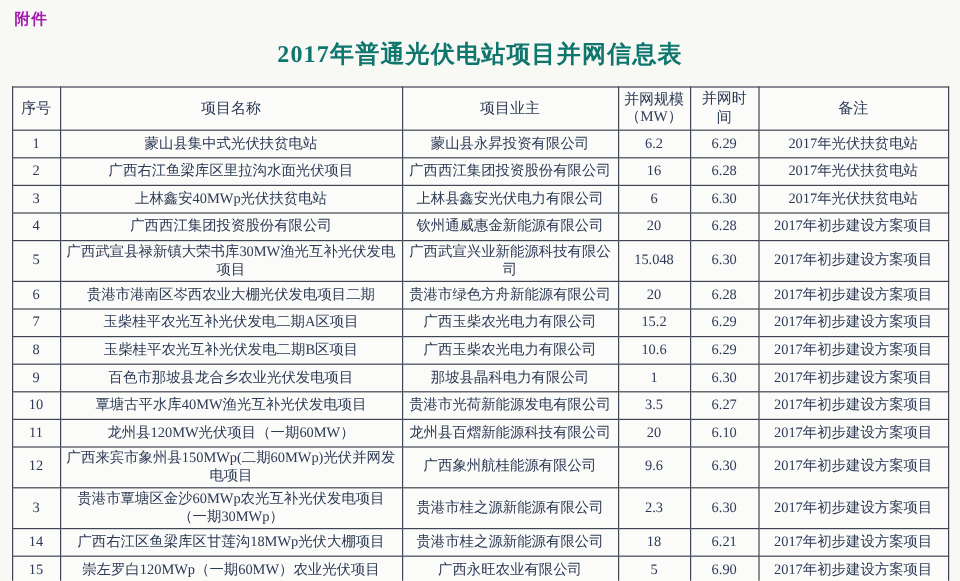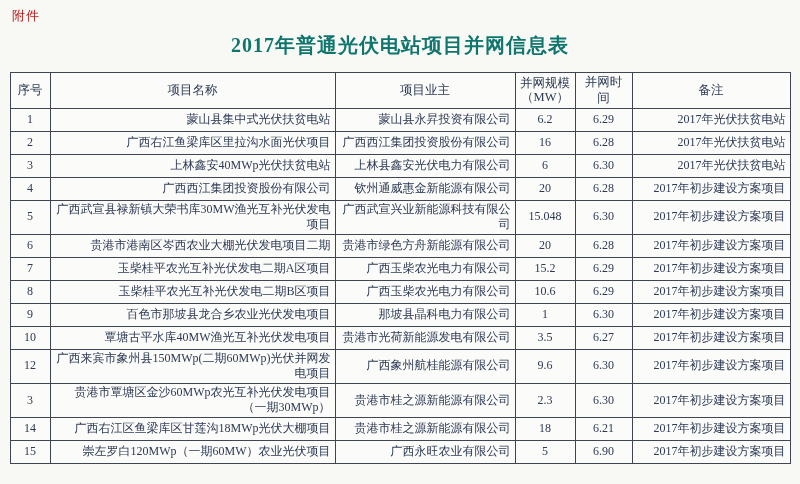--- a/index.html
+++ b/index.html
@@ -8,22 +8,22 @@
     background: #f8f8f5;
     font-family: "Liberation Serif", "DejaVu Serif", serif;
     color: #2d3a55;
     position: relative;
   }
   .attachment {
     position: absolute;
     top: 7px;
     left: 12px;
     font-size: 13px;
-    font-weight: normal;
-    color: #b91c1c;
+    font-weight: bold;
+    color: #a21caf;
     letter-spacing: 1px;
   }
   .doc-title {
     text-align: center;
     font-size: 20px;
     font-weight: bold;
     color: #0f766e;
     padding-top: 32px;
     letter-spacing: 1px;
   }
@@ -42,21 +42,21 @@
     color: #2d3a55;
     overflow: hidden;
   }
   table.grid th {
     font-weight: normal;
     text-align: center;
     height: 34px;
     font-size: 12.5px;
   }
   td.c { text-align: center; }
-  td.l { text-align: right; padding-left: 6px; }
+  td.l { text-align: center; padding-left: 6px; }
   tbody tr { height: 23px; }
   tbody tr.tall { height: 33px; }
   .two-line span { display: block; line-height: 1.15; }
 </style>
 </head>
 <body>
 
 <div class="attachment">附件</div>
 
 <div class="doc-title">2017年普通光伏电站项目并网信息表</div>
@@ -158,20 +158,28 @@
     </tr>
     <tr>
       <td class="c">10</td>
       <td class="l">覃塘古平水库40MW渔光互补光伏发电项目</td>
       <td class="l">贵港市光荷新能源发电有限公司</td>
       <td class="c">3.5</td>
       <td class="c">6.27</td>
       <td class="l">2017年初步建设方案项目</td>
     </tr>
     <tr>
+      <td class="c">11</td>
+      <td class="l">龙州县120MW光伏项目（一期60MW）</td>
+      <td class="l">龙州县百熠新能源科技有限公司</td>
+      <td class="c">20</td>
+      <td class="c">6.10</td>
+      <td class="l">2017年初步建设方案项目</td>
+    </tr>
+    <tr>
       <td class="c">12</td>
       <td class="l">广西来宾市象州县150MWp(二期60MWp)光伏并网发电项目</td>
       <td class="l">广西象州航桂能源有限公司</td>
       <td class="c">9.6</td>
       <td class="c">6.30</td>
       <td class="l">2017年初步建设方案项目</td>
     </tr>
     <tr class="tall">
       <td class="c">3</td>
       <td class="l">贵港市覃塘区金沙60MWp农光互补光伏发电项目（一期30MWp）</td>

